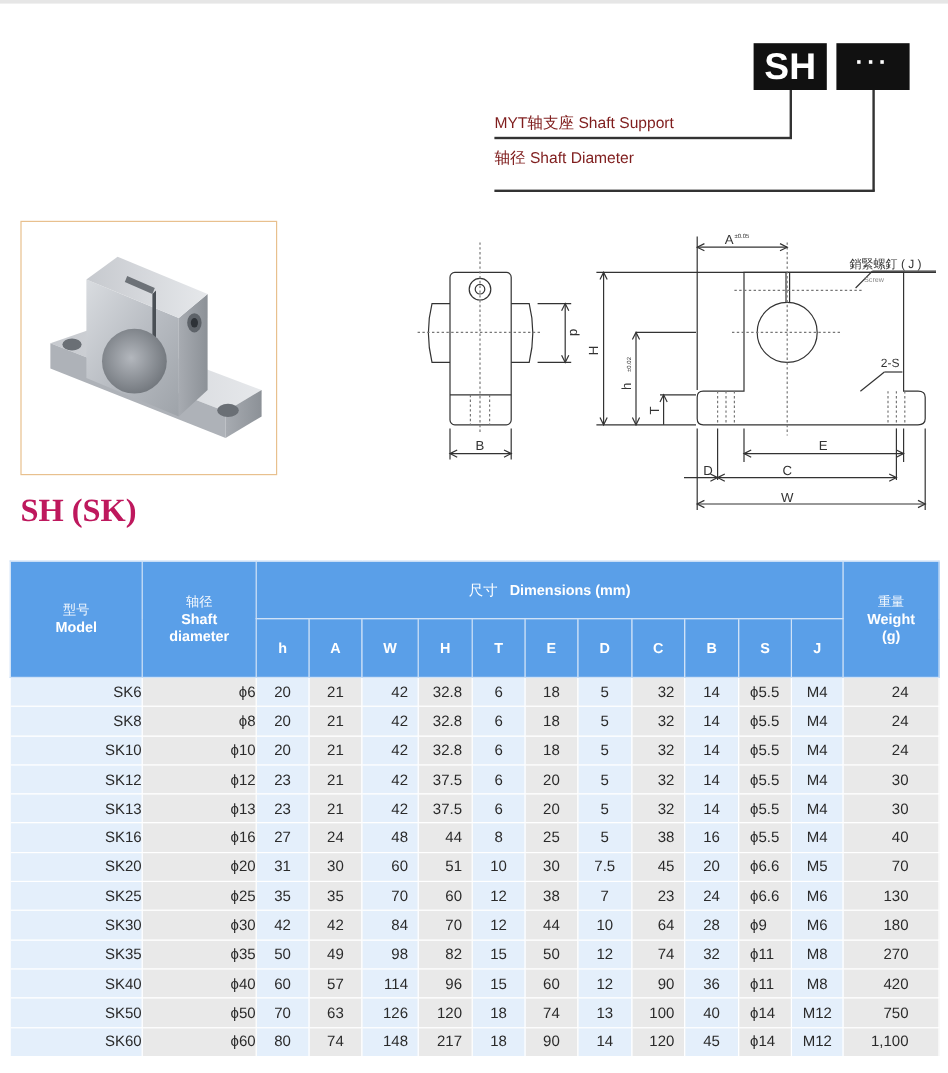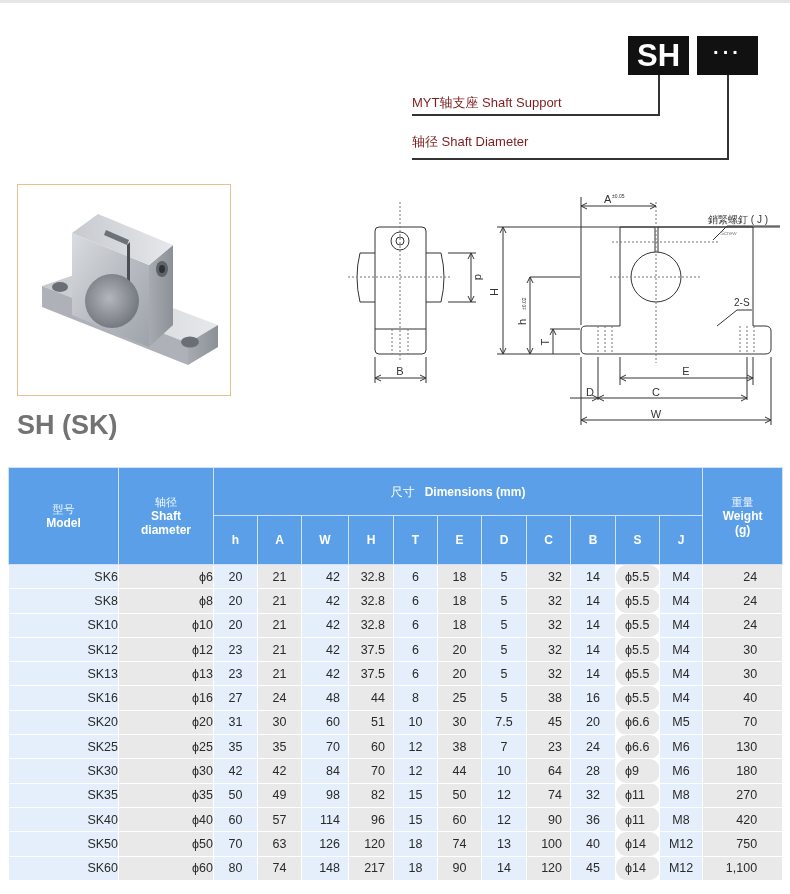--- a/index.html
+++ b/index.html
@@ -11,51 +11,51 @@
   .code-box { position: absolute; top: 36px; height: 39px; background: #111; color: #fff;
     display: flex; align-items: center; justify-content: center; font-weight: bold; }
   .code-sh { left: 628px; width: 61px; font-size: 31px; letter-spacing: 0px; }
   .code-dots { left: 697px; width: 61px; font-size: 20px; letter-spacing: 3px; padding-bottom: 6px; }
   .legend-label { position: absolute; left: 412px; font-size: 13px; color: #7f1d1d; white-space: nowrap; }
   .legend-line { position: absolute; background: #333; }
 
   
   .photo-frame { position: absolute; left: 17px; top: 184px; width: 214px; height: 212px;
     border: 1.5px solid #e8c08e; background: #fff; }
-  .product-title { position: absolute; left: 17px; top: 410px; font-size: 27px; font-weight: bold; color: #737373; }
+  .product-title { position: absolute; left: 17px; top: 410px; font-size: 27px; font-weight: bold; color: #be185d; font-family: Liberation Serif, serif; }
 
   
   .drawing { position: absolute; left: 340px; top: 185px; width: 450px; height: 250px; }
 
   
   table.spec { position: absolute; left: 8px; top: 467px; width: 774px; border-collapse: collapse; table-layout: fixed; }
   table.spec th { background: #5a9fe8; color: #fff; font-weight: bold; font-size: 12px; border: 1.5px solid #cfe2f7; text-align: center; line-height: 14px; }
   table.spec th .cn { font-weight: normal; font-size: 11px; display: block; opacity: 0.92; }
   table.spec td { height: 24.3px; font-size: 12.5px; color: #2a2a2a; border-bottom: 1.5px solid #ffffff; border-right: 1px solid #ffffff; text-align: center; }
   table.spec td.c-blue { background: #e4effb; }
   table.spec td.c-gray { background: #e9e9e9; }
   table.spec td.num-right { text-align: right; padding-right: 8px; }
   table.spec td.left-in { text-align: right; padding-left: 36px; }
   table.spec td.shaft { text-align: right; padding-left: 36px; }
   table.spec td.w-right { text-align: right; padding-right: 25px; }
-  table.spec td.s-left { text-align: left; padding-left: 9px; border-radius: 11px; }
+  table.spec td.s-left { text-align: left; padding-left: 9px; }
 </style>
 </head>
 <body>
 
 <div class="topbar"></div>
 
 <div class="code-box code-sh">
     <span>SH</span>
   </div>
 <div class="code-box code-dots">
     <span>···</span>
   </div>
 <div class="legend-label" style="top:94px;">MYT轴支座  Shaft Support</div>
-<div class="legend-label" style="top:133px;">轴径  Shaft Diameter</div>
+<div class="legend-label" style="top:123px;">轴径  Shaft Diameter</div>
 
 <div class="legend-line" style="left:658px; top:75px; width:1.5px; height:40px;"></div>
 <div class="legend-line" style="left:412px; top:114px; width:247.5px; height:1.5px;"></div>
 <div class="legend-line" style="left:727px; top:75px; width:1.5px; height:84px;"></div>
 <div class="legend-line" style="left:412px; top:158px; width:316.5px; height:1.5px;"></div>
 
 <div class="photo-frame">
   <svg width="211" height="209" viewBox="0 0 211 209">
     <defs>
       <linearGradient id="gFront" x1="0" y1="0" x2="1" y2="1">

